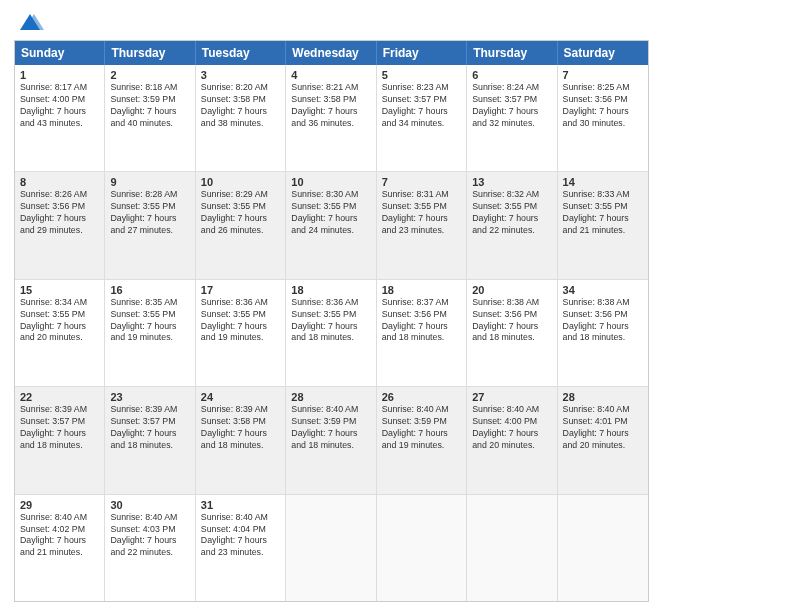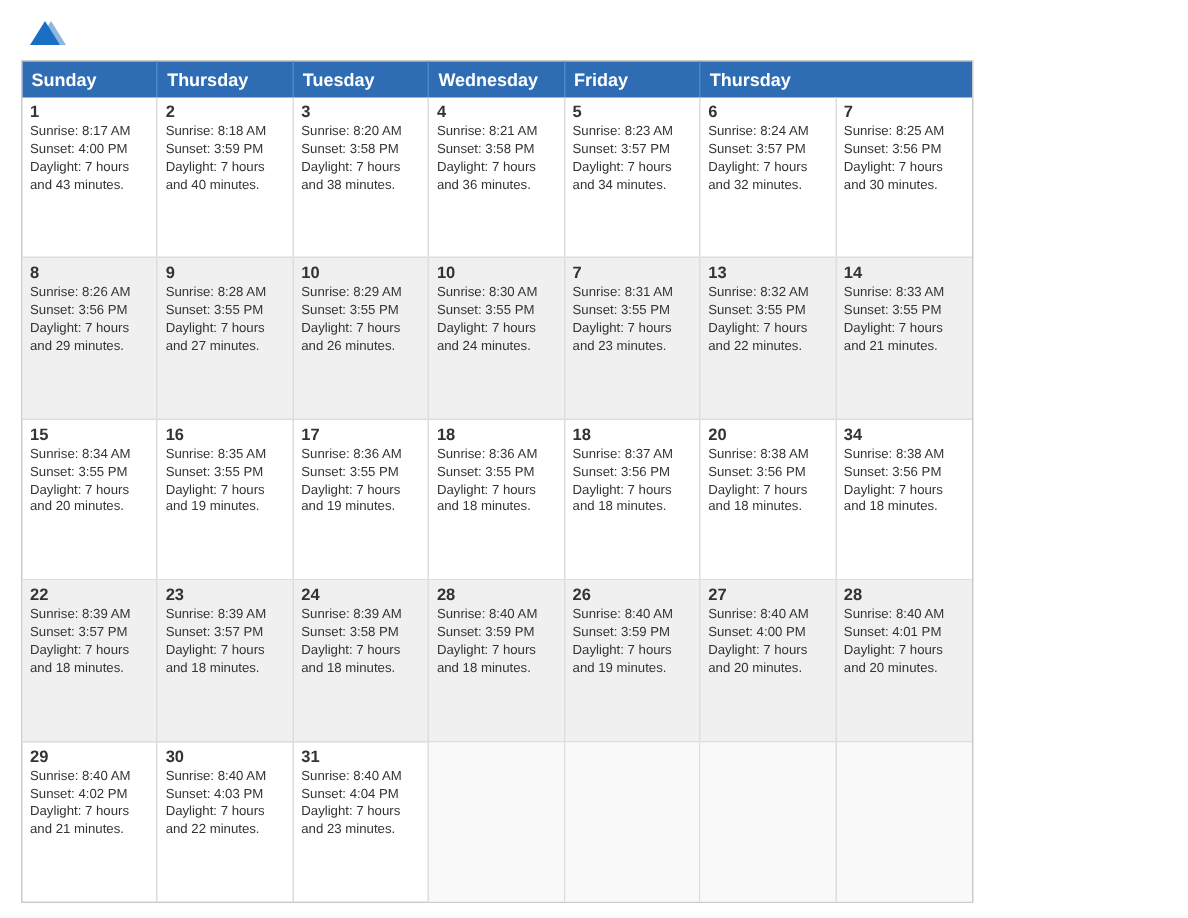--- a/index.html
+++ b/index.html
@@ -126,20 +126,21 @@
 
   <div class="calendar">
     <div class="cal-header">
 
     <div class="cal-header-cell">Sunday</div>
         <div class="cal-header-cell">Thursday</div>
         <div class="cal-header-cell">Tuesday</div>
         <div class="cal-header-cell">Wednesday</div>
         <div class="cal-header-cell">Friday</div>
         <div class="cal-header-cell">Thursday</div>
+        <div class="cal-header-cell">Saturday</div>
       </div>
     <div class="cal-body">
 
     <div class="cal-row">
           <div class="cal-cell">
             <span class="day-num">1</span>
             <div class="cell-text">Sunrise: 8:17 AM<br>Sunset: 4:00 PM<br>Daylight: 7 hours and 43 minutes.</div>
           </div>
           <div class="cal-cell">
             <span class="day-num">2</span>

